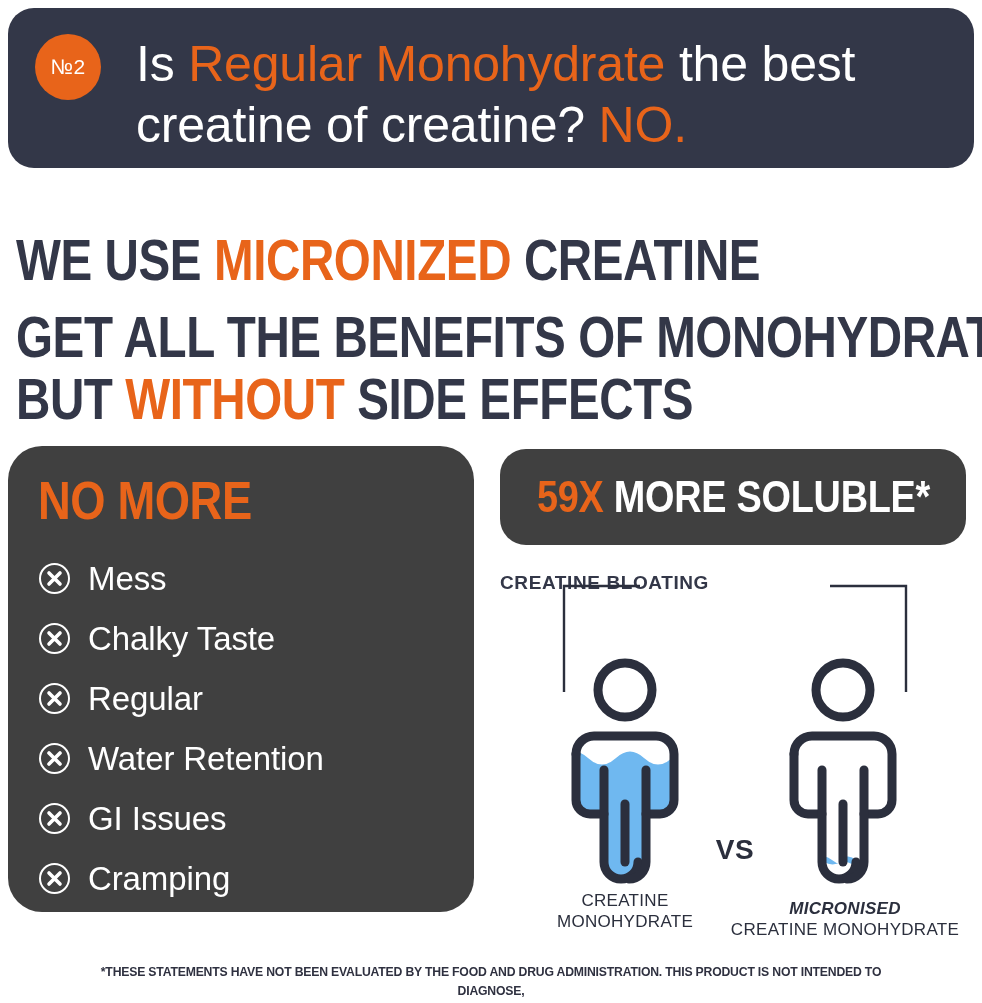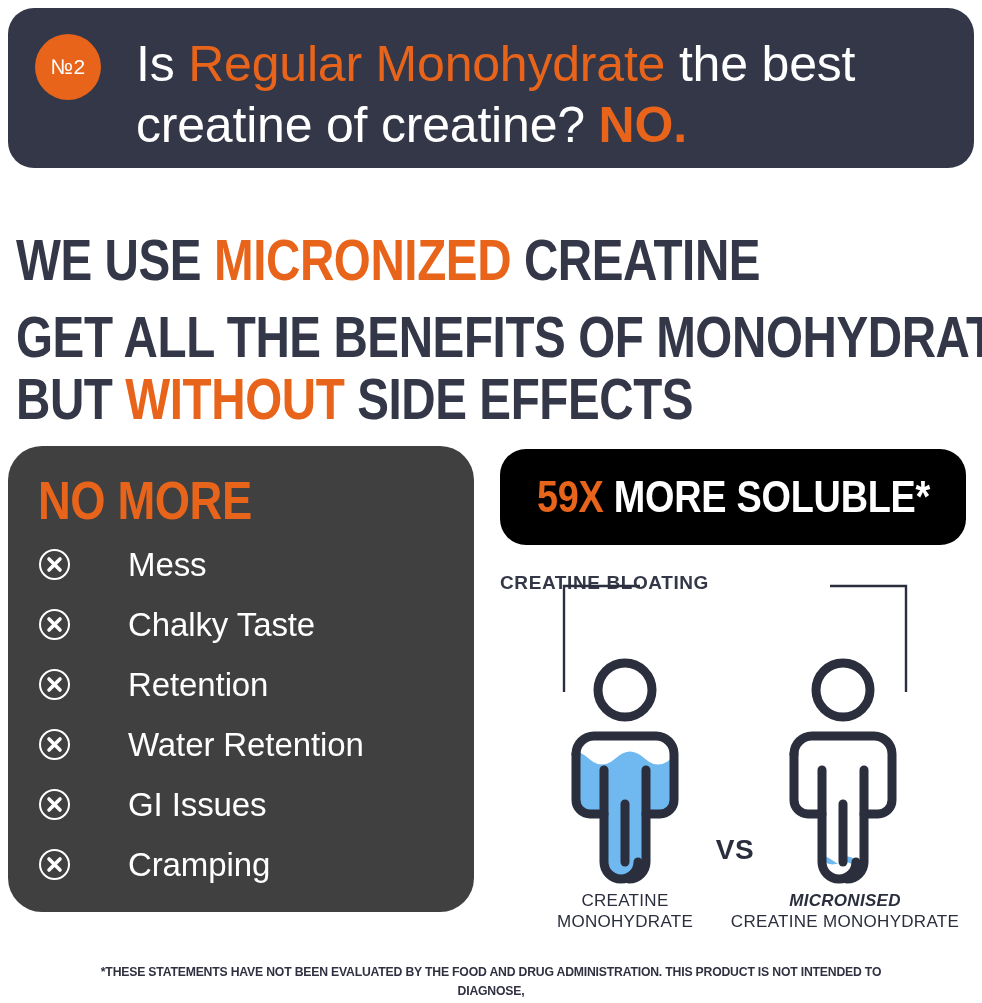--- a/index.html
+++ b/index.html
@@ -48,21 +48,21 @@
     left: 128px;
     top: 26px;
     right: 26px;
     color: #ffffff;
     font-size: 50px;
     line-height: 1.22;
     font-weight: 400;
     letter-spacing: -0.2px;
   }
   .hl-orange { color: #E8641A; }
-  .hl-orange-b { color: #E8641A; font-weight: 700; margin-top: 48px; }
+  .hl-orange-b { color: #E8641A; font-weight: 400; margin-top: 48px; }
 
   
   .headline-block {
     position: absolute;
     left: 16px;
     top: 200px;
     width: 950px;
     margin-top: 28px;
   }
   .headline {
@@ -117,23 +117,22 @@
     white-space: nowrap;
     margin-bottom: 20px;
   }
   .no-more-list {
     list-style: none;
     margin: 0;
     padding: 0;
   }
   .no-more-item {
     display: flex;
-    align-items: flex-start;
+    align-items: center;
     height: 60px;
-    gap: 40px;
   }
   .x-circle-icon {
     width: 33px;
     height: 33px;
     flex: 0 0 33px;
     margin-right: 17px;
   }
   .x-circle-icon svg { display: block; }
   .no-more-label {
     color: #ffffff;
@@ -143,21 +142,21 @@
     line-height: 1;
   }
 
   
   .soluble-bar {
     position: absolute;
     left: 500px;
     top: 449px;
     width: 466px;
     height: 96px;
-    background: #000000;
+    background: #404040;
     border-radius: 26px;
     display: flex;
     align-items: center;
     justify-content: center;
   }
   .soluble-text {
     font-family: "Liberation Sans Narrow", "Liberation Sans", sans-serif;
     font-weight: 700;
     font-stretch: condensed;
     font-size: 44px;
@@ -231,21 +230,21 @@
     top: 0;
     width: 230px;
     text-align: center;
     font-size: 17px;
     line-height: 21px;
     font-weight: 700;
     color: #2b2f3d;
     letter-spacing: 0.3px;
   }
   .caption-left  { left: 10px; }
-  .caption-right { left: 230px; }
+  .caption-right { left: 230px; margin-top: 8px; }
   .caption-em {
     font-style: italic;
     font-weight: 700;
     display: block;
   }
   .caption-rest { font-weight: 400; display: block; }
   .caption-plain { font-weight: 400; }
 
   
   .footer-disclaimer {
@@ -308,21 +307,21 @@
       </span>
       <span class="no-more-label">Chalky Taste</span>
     </li>
     <li class="no-more-item">
       <span class="x-circle-icon">
         <svg width="33" height="33" viewBox="0 0 33 33">
           <circle cx="16.5" cy="16.5" r="14.5" fill="none" stroke="#ffffff" stroke-width="2"></circle>
           <path d="M11 11 L22 22 M22 11 L11 22" fill="none" stroke="#ffffff" stroke-width="3.6" stroke-linecap="round"></path>
         </svg>
       </span>
-      <span class="no-more-label">Retention</span>
+      <span class="no-more-label">Regular</span>
     </li>
     <li class="no-more-item">
       <span class="x-circle-icon">
         <svg width="33" height="33" viewBox="0 0 33 33">
           <circle cx="16.5" cy="16.5" r="14.5" fill="none" stroke="#ffffff" stroke-width="2"></circle>
           <path d="M11 11 L22 22 M22 11 L11 22" fill="none" stroke="#ffffff" stroke-width="3.6" stroke-linecap="round"></path>
         </svg>
       </span>
       <span class="no-more-label">Water Retention</span>
     </li>

